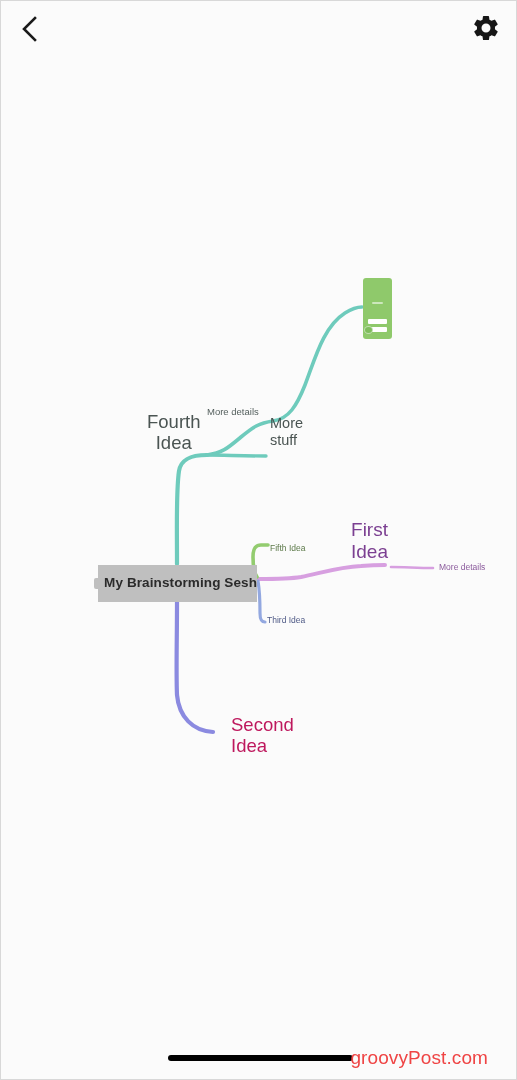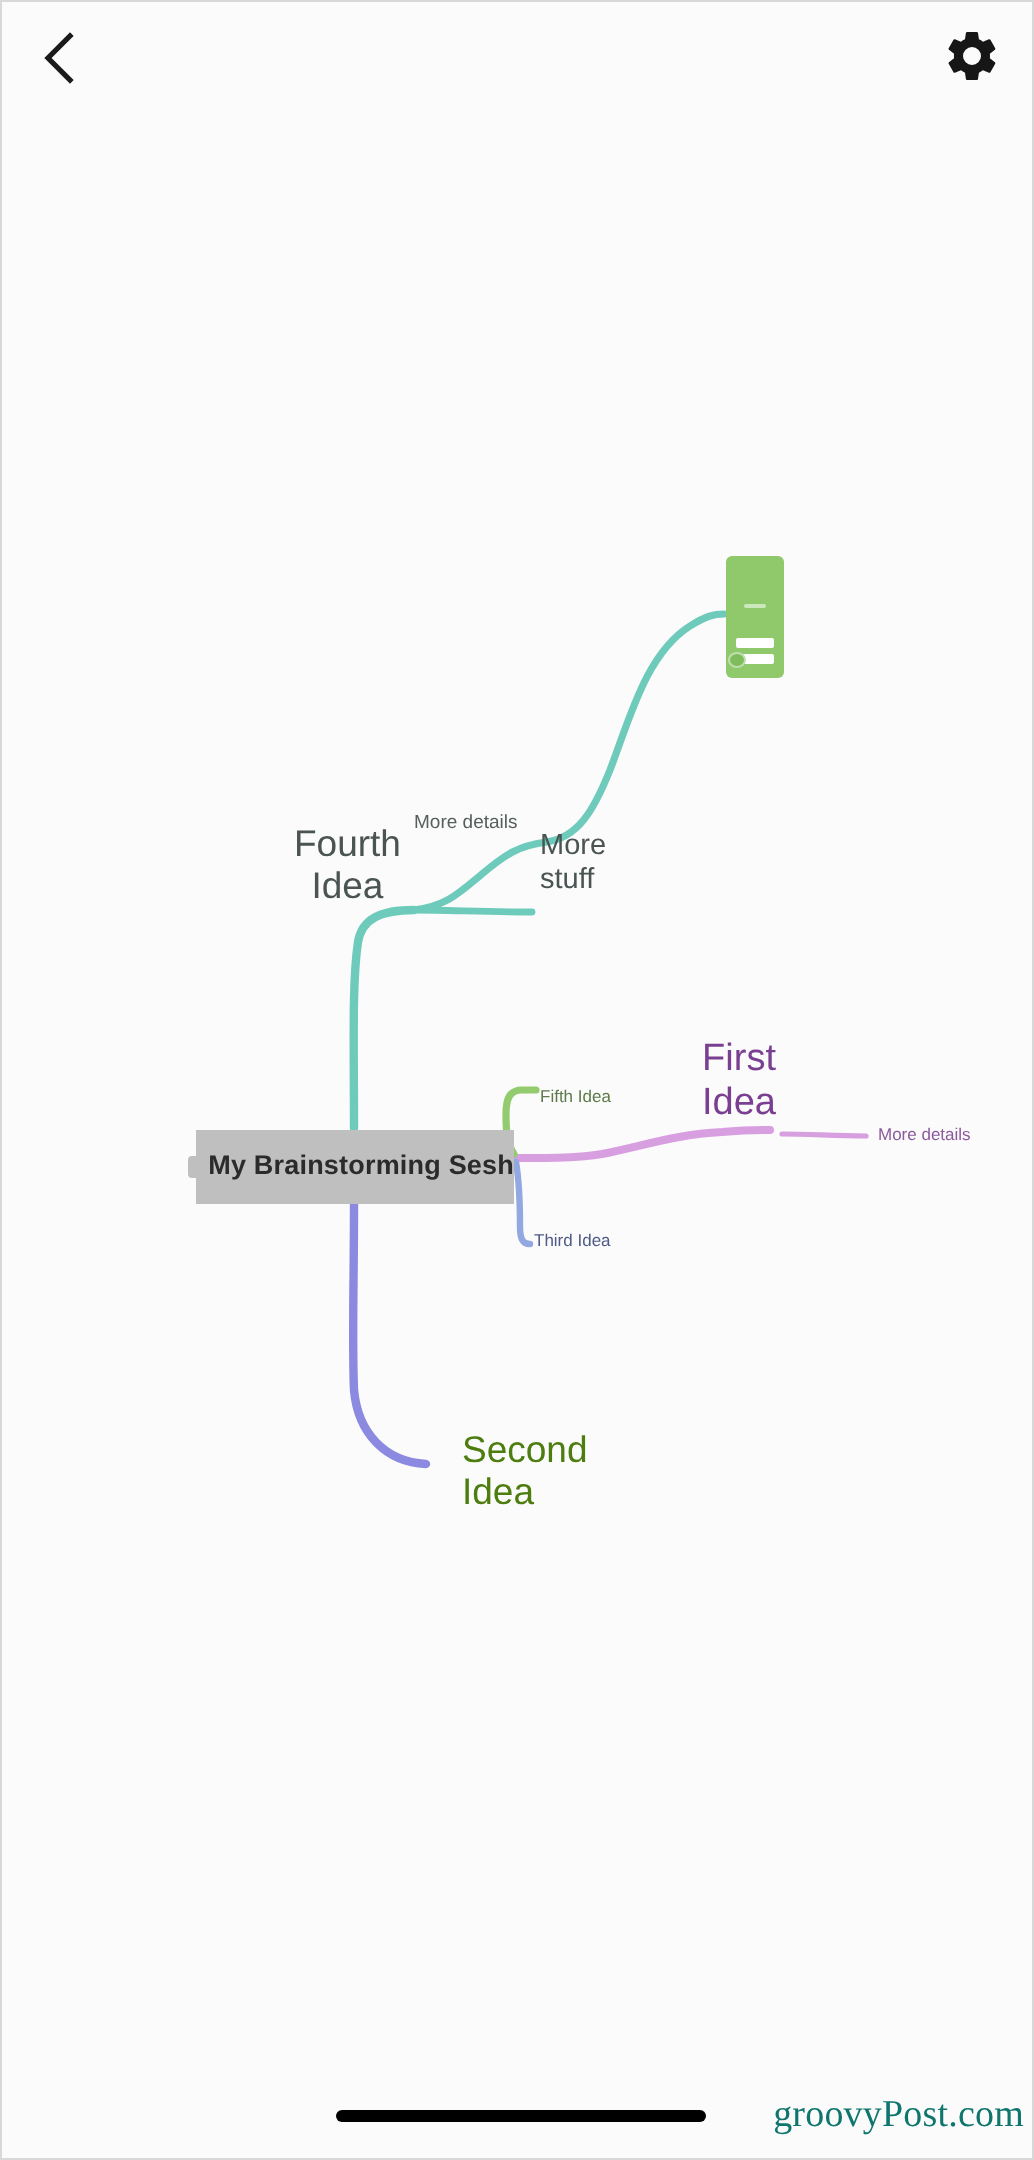--- a/index.html
+++ b/index.html
@@ -166,21 +166,21 @@
     color: #5d7a4a;
   }
   .lbl-third {
     left: 266px; top: 615px;
     font-size: 8.5px;
     color: #4f5a86;
   }
   .lbl-second {
     left: 230px; top: 713px;
     font-size: 18.5px;
-    color: #4d7c0f;
+    color: #be185d;
   }
 
   
   .card-node {
     position: absolute;
     left: 362px;
     top: 277px;
     width: 29px;
     height: 61px;
     background: #8fc96b;
@@ -219,26 +219,25 @@
     bottom: 18px;
     width: 185px;
     height: 6px;
     background: #000000;
     border-radius: 3px;
     cursor: pointer;
   }
 
   .watermark {
     position: absolute;
-    right: 4px;
+    right: 28px;
     bottom: 10px;
     font-size: 19px;
-    color: #0f766e;
+    color: #ef4444;
     letter-spacing: .1px;
-    font-family: Liberation Serif, serif;
   }
 </style>
 </head>
 <body>
 
 <div class="phone">
 
   <div class="status-bar">
     <div class="status-left"></div>
     <div class="status-right"></div>

